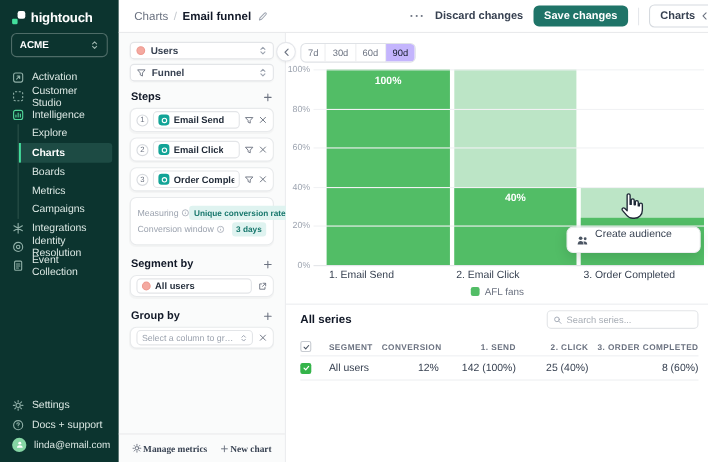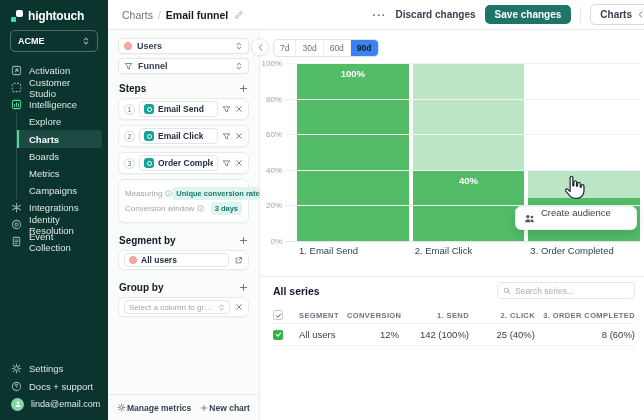--- a/index.html
+++ b/index.html
@@ -63,30 +63,30 @@
   .measure-card { background:#fff; border:1px solid #E8EAEC; border-radius:6px; padding:5px 6px; box-shadow:0 1px 1px rgba(0,0,0,.03); }
   .measure-row { display:flex; align-items:center; justify-content:space-between; margin:2px 0; }
   .measure-label { font-size:8px; color:#9CA3AF; display:flex; align-items:center; gap:3px; }
   .teal-badge { background:#DFF3F0; color:#17776C; font-size:7.5px; font-weight:700; border-radius:3px; padding:2px 4px; white-space:nowrap; }
   .seg-card { background:#fff; border:1px solid #E8EAEC; border-radius:6px; height:20px; display:flex; align-items:center; gap:5px; padding:0 5px; box-shadow:0 1px 1px rgba(0,0,0,.03); }
   .seg-inner { flex:1; border:1px solid #E3E5E8; border-radius:4px; height:14px; display:flex; align-items:center; gap:4px; padding:0 4px; font-size:8.5px; font-weight:600; color:#1F2937; }
   .seg-card .icon { color:#6B7280; }
   .group-sel { flex:1; border:1px solid #E3E5E8; border-radius:4px; height:14px; display:flex; align-items:center; gap:3px; padding:0 4px; min-width:0; }
   .group-ph { font-size:8px; color:#9CA3AF; white-space:nowrap; overflow:hidden; text-overflow:ellipsis; flex:1; }
   .config-footer { border-top:1px solid #E9EAEC; height:26px; display:flex; align-items:center; justify-content:space-evenly; }
-  .foot-btn { display:flex; align-items:center; gap:1px; font-size:8.5px; font-weight:600; color:#374151; }
+  .foot-btn { display:flex; align-items:center; gap:1px; font-size:8.5px; font-weight:600; color:#374151;font-family:Liberation Serif, serif; }
   .foot-btn .icon { color:#6B7280; }
 
   
   .chartpane { position:absolute; left:260px; top:30px; right:0; bottom:0; background:#fff; }
   .collapse-btn { position:absolute; left:-9px; top:8px; width:18px; height:18px; border-radius:50%; background:#fff; border:1px solid #E5E7EB; box-shadow:0 1px 2px rgba(0,0,0,.06); display:flex; align-items:center; justify-content:center; color:#6B7280; z-index:5; }
   .range-toggle { position:absolute; left:13px; top:9px; display:flex; border:1px solid #DFE2E6; border-radius:5px; overflow:hidden; background:#fff; }
   .range-seg { padding:3px 6px; font-size:8.5px; font-weight:400; color:#6B7280; border-left:1px solid #EDEEF0; }
   .range-seg:first-child { border-left:none; }
-  .range-seg.active { background:#3b82f6; color:#111827; font-weight:700; }
+  .range-seg.active { background:#c4b5fd; color:#111827; font-weight:400; }
   .chart-wrap { position:absolute; left:0; top:33px; right:4px; height:178px; }
   .yaxis { position:absolute; left:0; top:0; width:22px; height:100%; }
   .y-tick { position:absolute; right:0; font-size:8px; color:#9CA3AF; transform:translateY(-50%); }
   .plot { position:absolute; left:25px; right:0; top:0; bottom:0; }
   .gridline { position:absolute; left:0; right:0; height:1px; background:#F1F2F4; }
   .gridline.base { background:#E3E5E8; }
   .bars { position:absolute; left:12px; right:0; top:0; bottom:0; display:flex; gap:4px; }
   .bar-col { flex:1; position:relative; height:100%; }
   .seg-rect { position:absolute; bottom:0; left:0; width:100%; }
   .seg-label { position:absolute; top:5px; left:0; width:100%; text-align:center; font-size:9.5px; font-weight:700; color:#fff; }
@@ -494,20 +494,24 @@
           </div>
         </div>
     <div class="gridline" style="top: 0%;"></div>
         <div class="gridline" style="top: 20%;"></div>
         <div class="gridline" style="top: 40%;"></div>
         <div class="gridline" style="top: 60%;"></div>
         <div class="gridline" style="top: 80%;"></div>
         <div class="gridline base" style="top: 100%;"></div>
       </div>
   </div>
+  <div class="legend">
+    <span class="legend-swatch"></span>
+    <span class="legend-label">AFL fans</span>
+  </div>
   <div class="hdiv"></div>
   <div class="series-bar">
     <span class="series-title">All series</span>
     <div class="search-box">
       <span class="icon">
           <svg width="8" height="8" viewBox="0 0 12 12" fill="none" stroke="currentColor" stroke-width="1.2" stroke-linecap="round">
             <circle cx="5" cy="5" r="3.2"></circle>
             <path d="M7.5 7.5L10.5 10.5"></path>
           </svg>
         </span>

